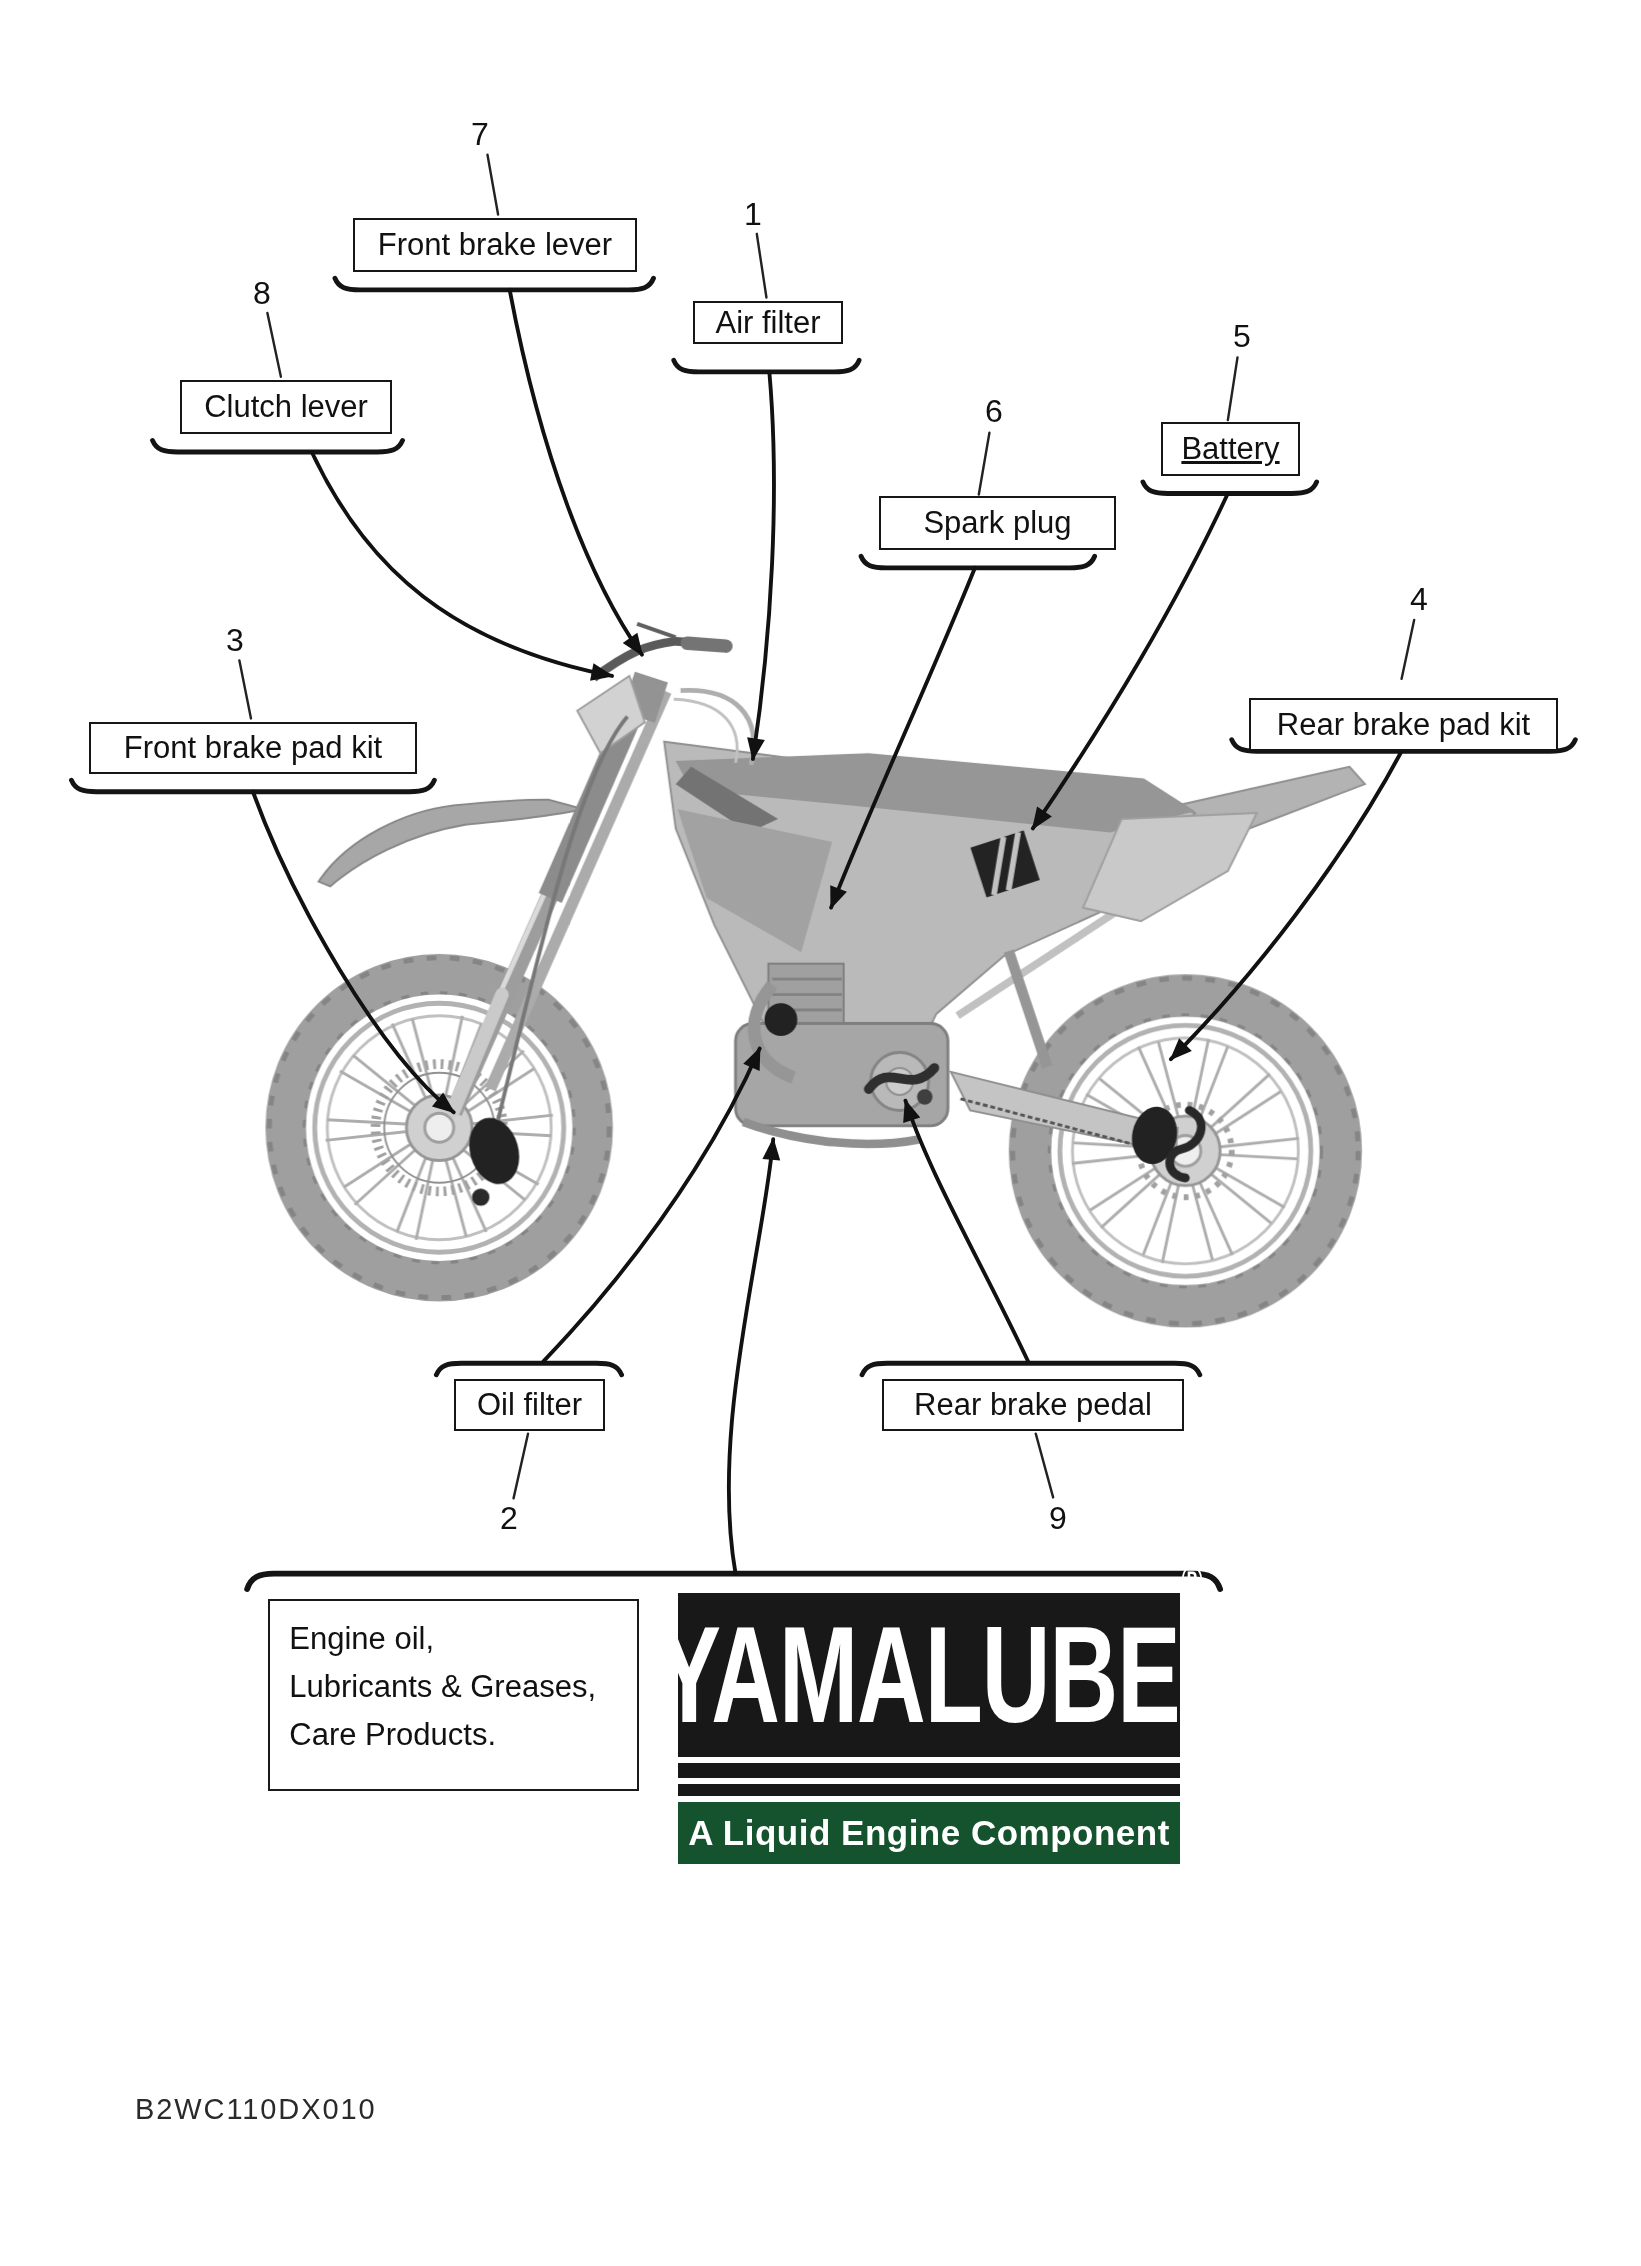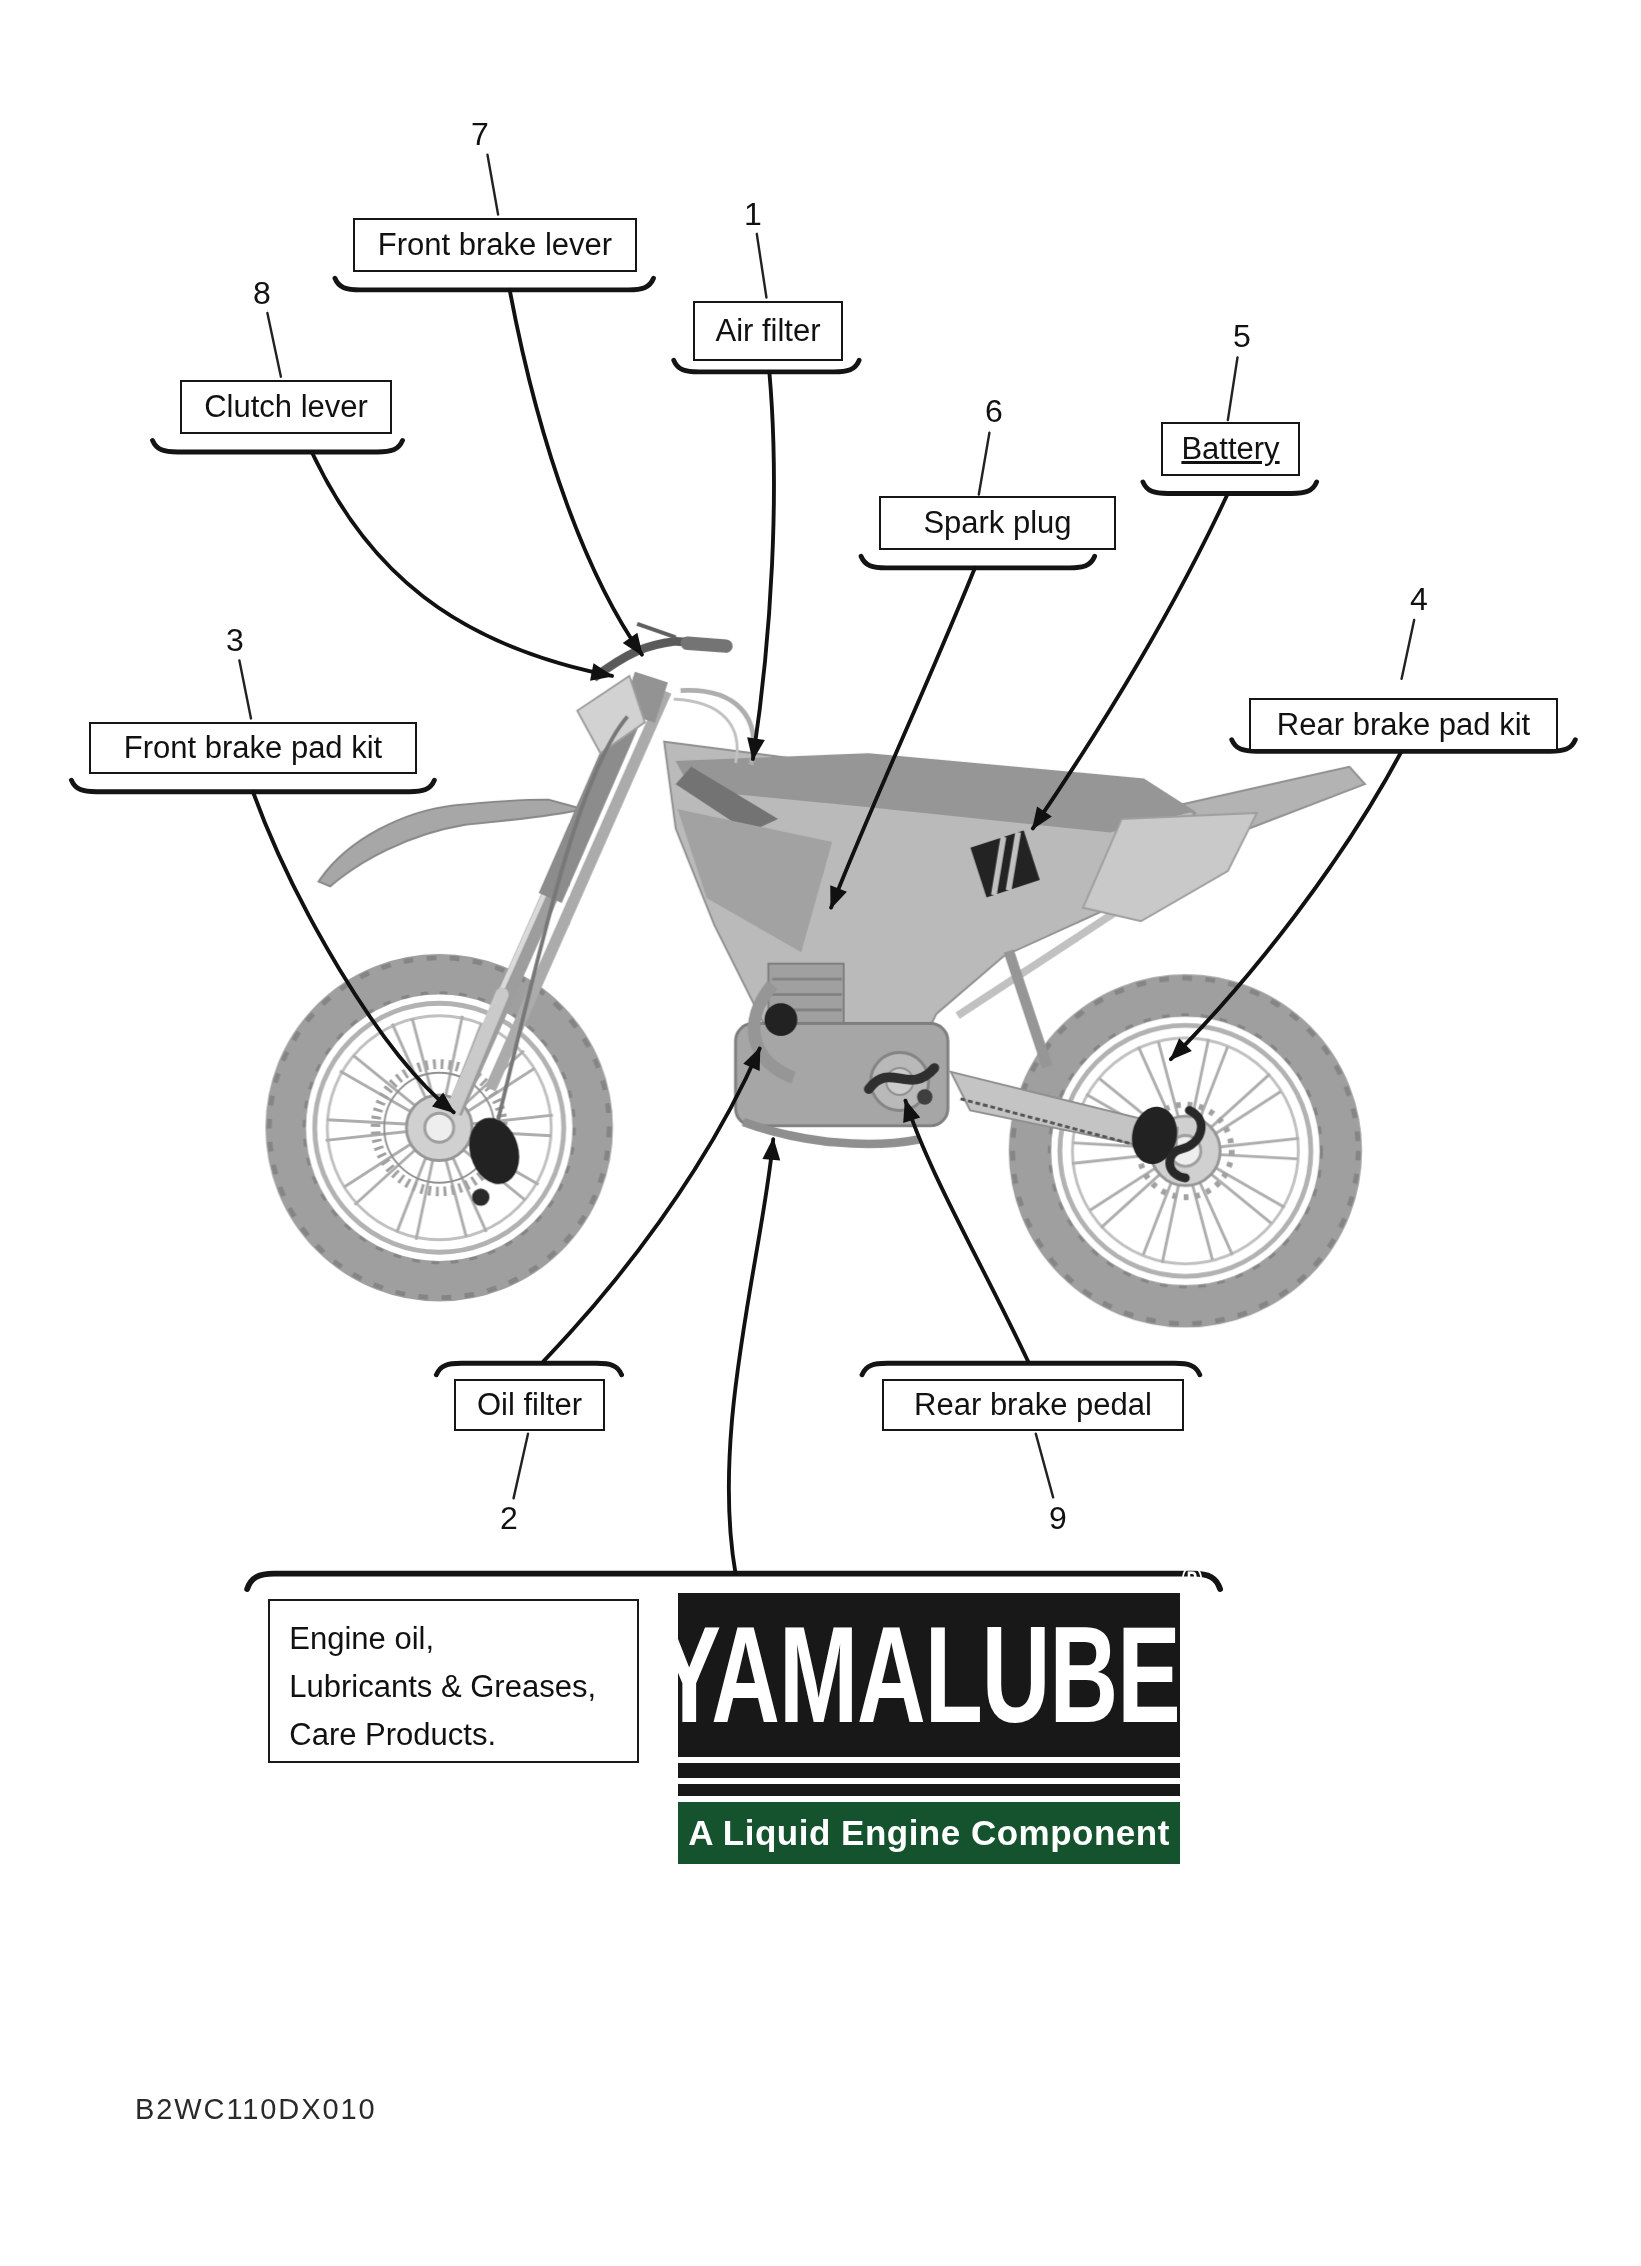--- a/index.html
+++ b/index.html
@@ -4,21 +4,21 @@
 <style>
   html,body{margin:0;padding:0;background:#fff;}
   #page{position:relative;width:1641px;height:2266px;background:#ffffff;
         font-family:"Liberation Sans",sans-serif;overflow:hidden;}
   #art{position:absolute;left:0;top:0;width:1641px;height:2266px;}
   .callout-box{position:absolute;box-sizing:border-box;background:#fff;border:2.9px solid #161616;
         display:flex;align-items:center;justify-content:center;font-size:31px;color:#111;
         white-space:nowrap;z-index:3;}
   .ref-num{position:absolute;transform:translate(-50%,-50%);font-size:32px;color:#111;z-index:3;}
   .figcode{position:absolute;left:135px;top:2093px;font-size:29px;letter-spacing:1.9px;color:#2a2a2a;z-index:3;}
-  .oilbox{position:absolute;left:268px;top:1599px;width:371px;height:164px;box-sizing:border-box;
+  .oilbox{position:absolute;left:268px;top:1599px;width:371px;height:192px;box-sizing:border-box;
         border:2.9px solid #1a1a1a;background:#fff;padding:13.5px 0 0 19.3px;font-size:31px;color:#111;
         line-height:48px;z-index:3;}
   .ylb-main{position:absolute;left:678px;top:1593px;width:502px;height:164px;background:#181818;
         display:flex;align-items:center;justify-content:center;z-index:3;}
   .ylb-brand{color:#fff;font-weight:bold;font-size:97px;letter-spacing:-1px;
         transform:scaleY(1.42) scaleX(0.98);white-space:nowrap;}
   .ylb-reg{font-size:29px;font-weight:bold;vertical-align:top;position:relative;top:-27px;left:1.9px;}
   .ylb-stripe1{position:absolute;left:678px;top:1763px;width:502px;height:15.4px;background:#181818;z-index:3;}
   .ylb-stripe2{position:absolute;left:678px;top:1784px;width:502px;height:11.6px;background:#181818;z-index:3;}
   .ylb-tag{position:absolute;left:678px;top:1802px;width:502px;height:62px;background:#14532d;
@@ -186,21 +186,21 @@
         <path marker-end="url(#arrow)" d="M563,1410 C640,1330 732,1212 787,1086"></path>
         <path marker-end="url(#arrow)" d="M1065,1410 C1018,1310 962,1215 938,1140"></path>
         <path marker-end="url(#arrow)" d="M762,1630 C736,1480 790,1300 801,1180"></path>
       </g>
     </g>
   </svg>
 
   <div class="callout-box" style="left:353px;top:218px;width:284px;height:54px;">Front brake lever</div>
   <div class="ref-num" style="left:480px;top:134px;">7</div>
 
-  <div class="callout-box" style="left:693px;top:301px;width:150px;height:60px;">Air filter</div>
+  <div class="callout-box" style="left:693px;top:301px;width:150px;height:43px;">Air filter</div>
   <div class="ref-num" style="left:753px;top:214px;">1</div>
 
   <div class="callout-box" style="left:180px;top:380px;width:212px;height:54px;">Clutch lever</div>
   <div class="ref-num" style="left:262px;top:293px;">8</div>
 
   <div class="callout-box" style="left:879px;top:496px;width:237px;height:54px;">Spark plug</div>
   <div class="ref-num" style="left:994px;top:411px;">6</div>
 
   <div class="callout-box" style="left:1161px;top:422px;width:139px;height:54px;text-decoration:underline;">Battery</div>
   <div class="ref-num" style="left:1242px;top:336px;">5</div>

